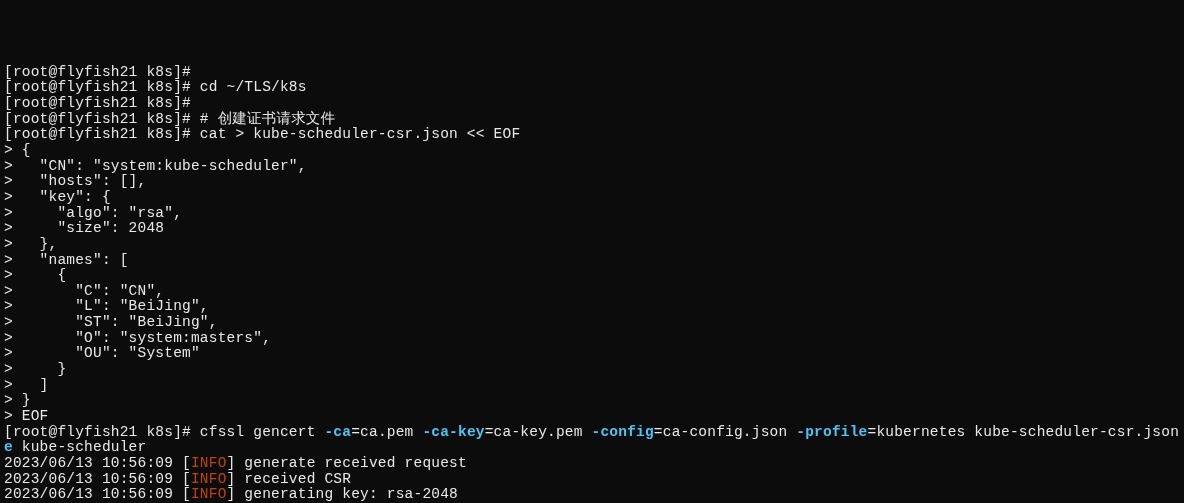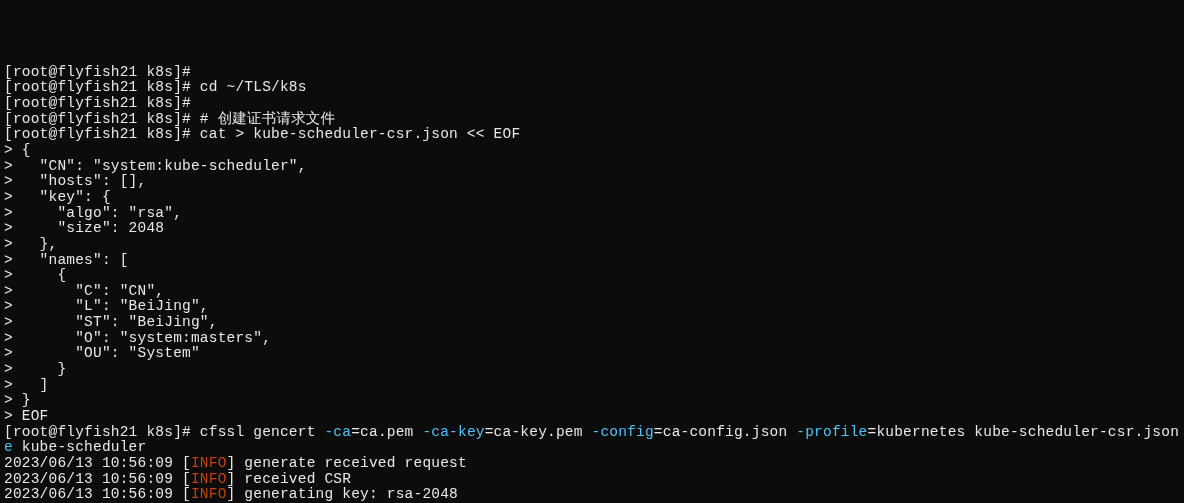--- a/index.html
+++ b/index.html
@@ -10,21 +10,21 @@
     body {
       background: #0c0c0c;
       color: #e8e8e8;
       font-family: "Consolas", "Monaco", "Courier New", monospace;
       font-size: 14.5px;
       line-height: 1.08;
       padding: 2px 4px;
       white-space: pre;
       letter-spacing: 0.2px;
     }
-    .cyan { color: #4fc3f7; }
+    .cyan { color: #4fc3f7; font-weight: bold; }
     .green { color: #c2410c; }
     .line { display: block; }
   </style>
 </head>
 <body>
 
 
 
 <div><span class="line">[root@flyfish21 k8s]#</span><span class="line">[root@flyfish21 k8s]# cd ~/TLS/k8s</span><span class="line">[root@flyfish21 k8s]#</span><span class="line">[root@flyfish21 k8s]# # 创建证书请求文件</span><span class="line">[root@flyfish21 k8s]# cat &gt; kube-scheduler-csr.json &lt;&lt; EOF</span><span class="line">&gt; {</span><span class="line">&gt;   "CN": "system:kube-scheduler",</span><span class="line">&gt;   "hosts": [],</span><span class="line">&gt;   "key": {</span><span class="line">&gt;     "algo": "rsa",</span><span class="line">&gt;     "size": 2048</span><span class="line">&gt;   },</span><span class="line">&gt;   "names": [</span><span class="line">&gt;     {</span><span class="line">&gt;       "C": "CN",</span><span class="line">&gt;       "L": "BeiJing",</span><span class="line">&gt;       "ST": "BeiJing",</span><span class="line">&gt;       "O": "system:masters",</span><span class="line">&gt;       "OU": "System"</span><span class="line">&gt;     }</span><span class="line">&gt;   ]</span><span class="line">&gt; }</span><span class="line">&gt; EOF</span><span class="line"><span>[root@flyfish21 k8s]# </span><span>cfssl gencert </span><span class="cyan">-ca</span><span>=ca.pem </span><span class="cyan">-ca-key</span><span>=ca-key.pem </span><span class="cyan">-config</span><span>=ca-config.json </span><span class="cyan">-profile</span><span>=kubernetes kube-scheduler-csr.json | cfssljson </span></span><span class="line"><span class="cyan">e</span><span> kube-scheduler</span></span><span class="line"><span>2023/06/13 10:56:09 [</span><span class="green">INFO</span><span>] generate received request</span></span><span class="line"><span>2023/06/13 10:56:09 [</span><span class="green">INFO</span><span>] received CSR</span></span><span class="line"><span>2023/06/13 10:56:09 [</span><span class="green">INFO</span><span>] generating key: rsa-2048</span></span></div>
 

